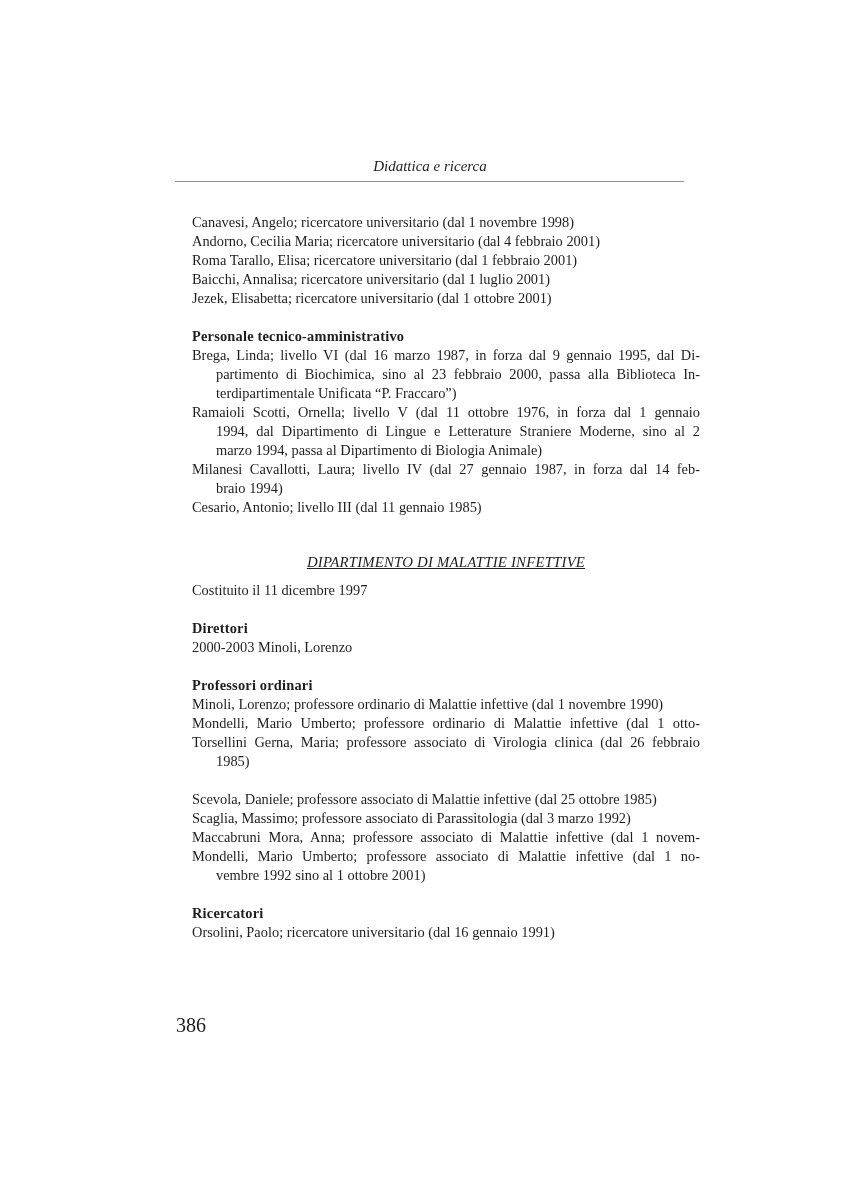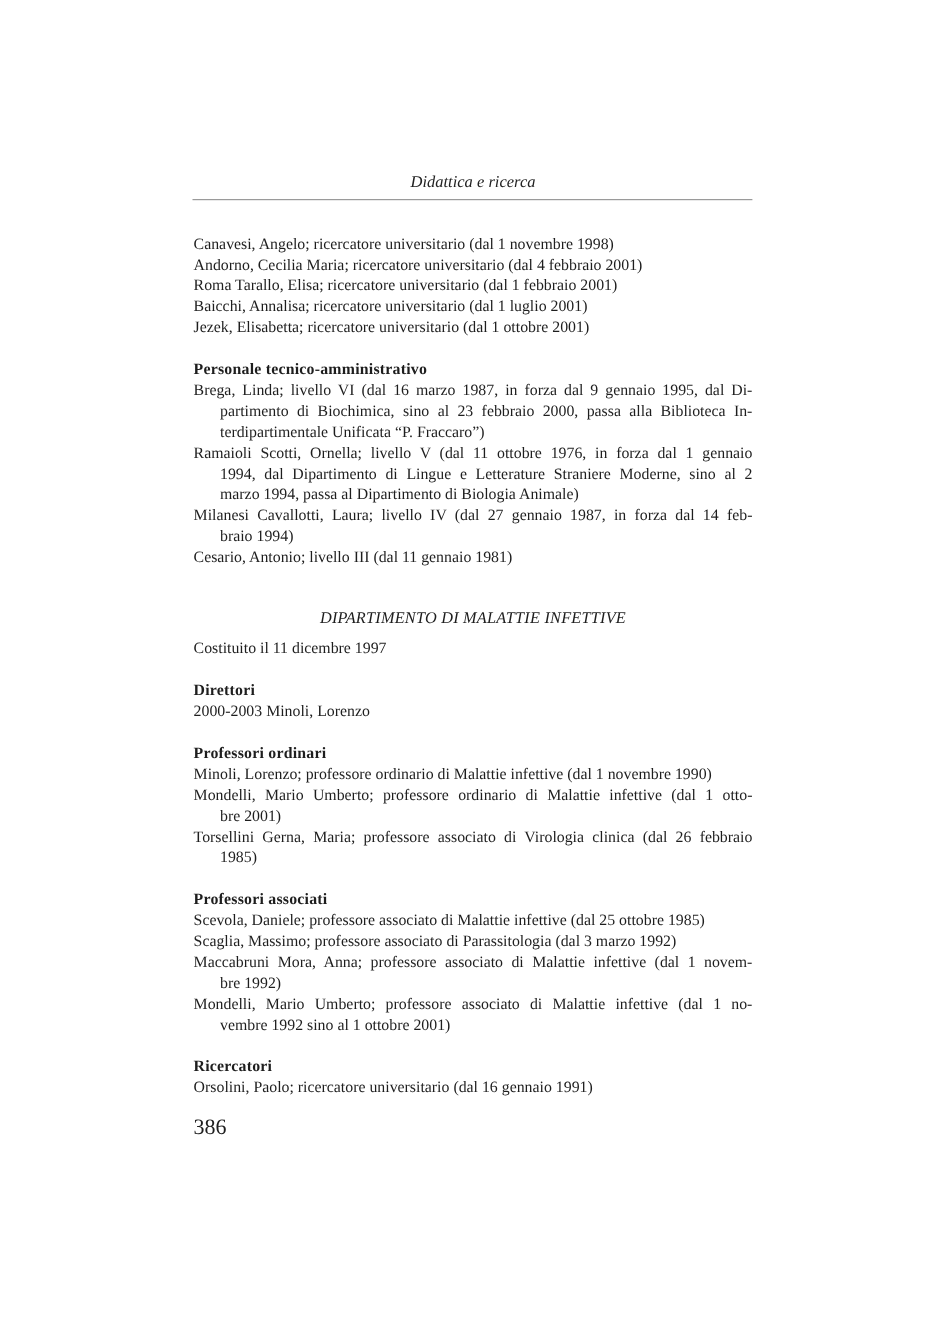--- a/index.html
+++ b/index.html
@@ -32,34 +32,35 @@
     position: absolute;
     top: 181px;
     left: 175px;
     width: 509px;
     height: 0;
     border-top: 1px solid #8f8f8f;
   }
   .content {
     position: absolute;
     top: 213px;
-    left: 176px;
+    left: 192px;
     width: 508px;
     font-size: 14.4px;
     line-height: 19px;
   }
   .block { margin: 0; }
   .block.section { margin-top: 19px; }
   .block.chapter-title {
     margin-top: 36px;
     margin-bottom: 9px;
     text-align: center;
     font-style: italic;
     font-size: 14.8px;
     letter-spacing: 0.2px;
+    text-decoration: underline;
   }
   .block.paragraph { }
   .heading {
     font-weight: bold;
     letter-spacing: 0.2px;
   }
   .entry { }
   .line { }
   .line.cont { padding-left: 24px; }
   .line.just {
@@ -110,56 +111,53 @@
         <div class="entry">
           <div class="line just">Ramaioli Scotti, Ornella; livello V (dal 11 ottobre 1976, in forza dal 1 gennaio</div>
           <div class="line cont just">1994, dal Dipartimento di Lingue e Letterature Straniere Moderne, sino al 2</div>
           <div class="line cont">marzo 1994, passa al Dipartimento di Biologia Animale)</div>
         </div>
         <div class="entry">
           <div class="line just">Milanesi Cavallotti, Laura; livello IV (dal 27 gennaio 1987, in forza dal 14 feb-</div>
           <div class="line cont">braio 1994)</div>
         </div>
         <div class="entry">
-          <div class="line">Cesario, Antonio; livello III (dal 11 gennaio 1981)</div>
+          <div class="line">Cesario, Antonio; livello III (dal 11 gennaio 1985)</div>
         </div>
       </div>
       <div class="block chapter-title">DIPARTIMENTO DI MALATTIE INFETTIVE</div>
       <div class="block paragraph">Costituito il 11 dicembre 1997</div>
       <div class="block section">
         <div class="heading">Direttori</div>
         <div class="entry">
           <div class="line">2000-2003 Minoli, Lorenzo</div>
         </div>
       </div>
       <div class="block section">
         <div class="heading">Professori ordinari</div>
         <div class="entry">
           <div class="line">Minoli, Lorenzo; professore ordinario di Malattie infettive (dal 1 novembre 1990)</div>
         </div>
         <div class="entry">
           <div class="line just">Mondelli, Mario Umberto; professore ordinario di Malattie infettive (dal 1 otto-</div>
-          <div class="line cont">bre 2001)</div>
         </div>
         <div class="entry">
           <div class="line just">Torsellini Gerna, Maria; professore associato di Virologia clinica (dal 26 febbraio</div>
           <div class="line cont">1985)</div>
         </div>
       </div>
       <div class="block section">
-        <div class="heading">Professori associati</div>
         <div class="entry">
           <div class="line">Scevola, Daniele; professore associato di Malattie infettive (dal 25 ottobre 1985)</div>
         </div>
         <div class="entry">
           <div class="line">Scaglia, Massimo; professore associato di Parassitologia (dal 3 marzo 1992)</div>
         </div>
         <div class="entry">
           <div class="line just">Maccabruni Mora, Anna; professore associato di Malattie infettive (dal 1 novem-</div>
-          <div class="line cont">bre 1992)</div>
         </div>
         <div class="entry">
           <div class="line just">Mondelli, Mario Umberto; professore associato di Malattie infettive (dal 1 no-</div>
           <div class="line cont">vembre 1992 sino al 1 ottobre 2001)</div>
         </div>
       </div>
       <div class="block section">
         <div class="heading">Ricercatori</div>
         <div class="entry">
           <div class="line">Orsolini, Paolo; ricercatore universitario (dal 16 gennaio 1991)</div>

